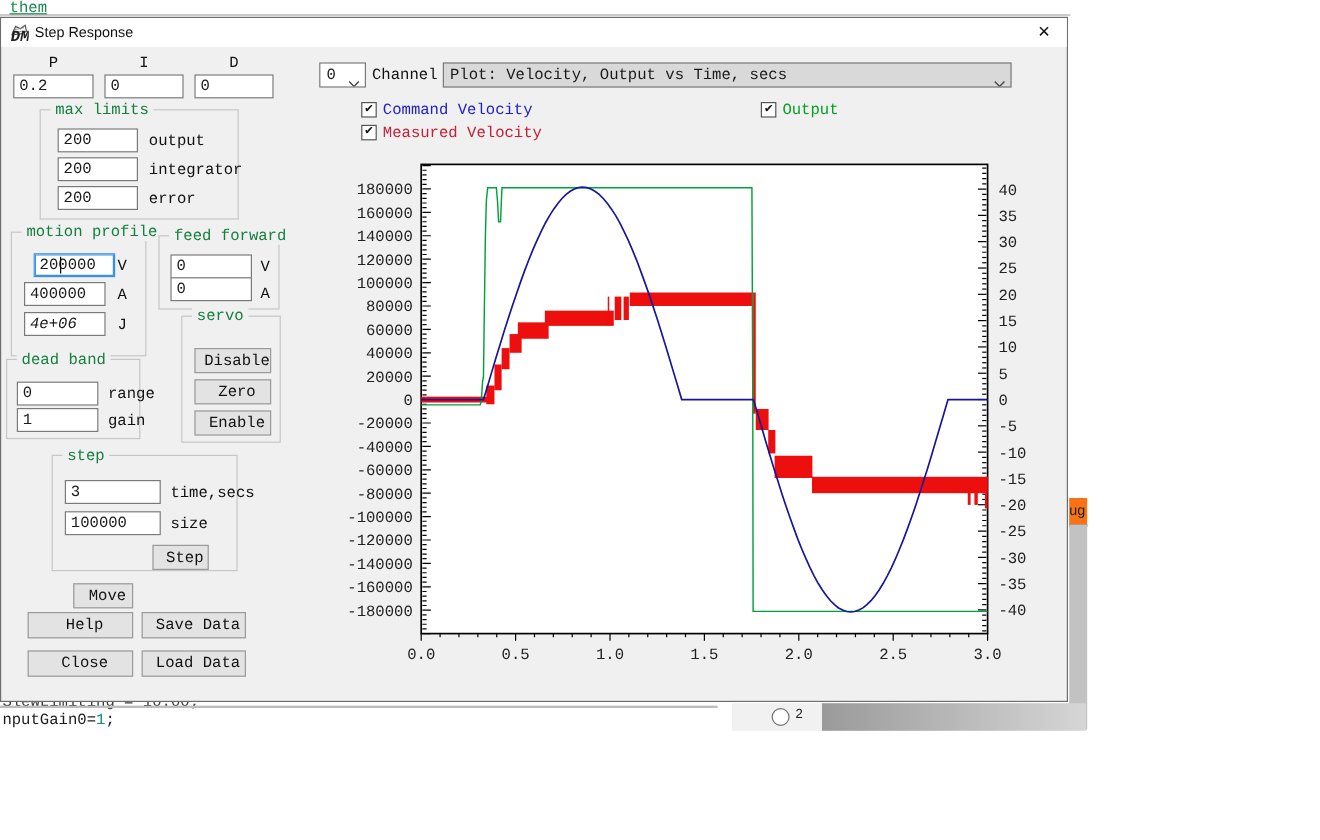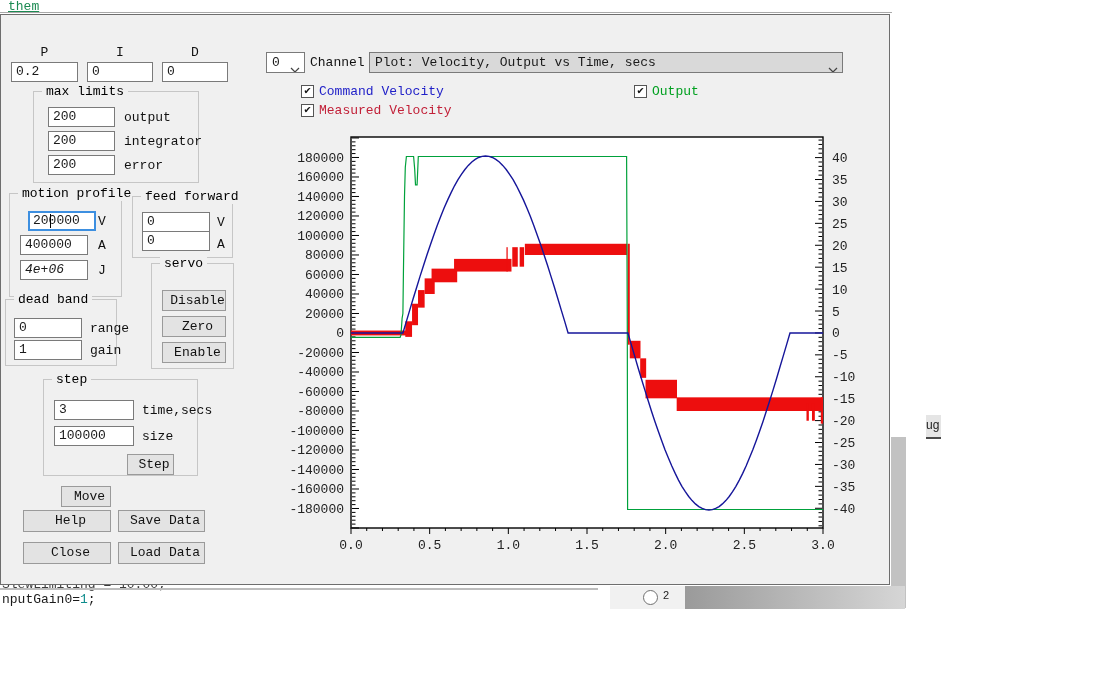--- a/index.html
+++ b/index.html
@@ -7,21 +7,21 @@
          font-family:"Liberation Mono","DejaVu Sans Mono",monospace;font-size:13px;color:#1a1a1a;}
   .abs{position:absolute;}
 
   
   .bg-topline{position:absolute;left:0;top:12px;width:892px;height:1px;background:#a9a9a9;}
   .them-link{position:absolute;left:8px;top:-1px;color:#1c8a52;text-decoration:underline;cursor:pointer;}
   .code1{position:absolute;left:2px;top:577px;color:#3c3c3c;white-space:nowrap;}
   .code-underline{position:absolute;left:0;top:588px;width:598px;height:2px;background:#bdbdbd;}
   .code2{position:absolute;left:2px;top:592px;white-space:nowrap;}
   .code2 .val{color:#0e8c8c;}
-  .frag-ug{position:absolute;left:926px;top:415px;width:15px;height:22px;background:#e5e5e5;
+  .frag-ug{position:absolute;left:891px;top:415px;width:15px;height:22px;background:#f97316;
            border-bottom:2px solid #4a4a4a;font-family:"Liberation Sans",sans-serif;font-size:12px;color:#222;
            line-height:20px;overflow:hidden;}
   .right-col{position:absolute;left:891px;top:437px;width:15px;height:171px;background:#c2c2c2;}
   .radio-panel{position:absolute;left:610px;top:586px;width:75px;height:23px;background:#f1f1f1;}
   .radio-circle{position:absolute;left:33px;top:4px;width:13px;height:13px;border:1px solid #707070;
                 border-radius:50%;background:#fff;}
   .radio-label{position:absolute;left:53px;top:3px;font-family:"Liberation Sans",sans-serif;font-size:11px;color:#222;}
   .bottom-band{position:absolute;left:685px;top:586px;width:220px;height:23px;
                background:linear-gradient(90deg,#9a9a9a,#d6d6d6);}
 
@@ -35,21 +35,21 @@
              font-family:"Liberation Sans",sans-serif;font-size:13px;color:#111;cursor:pointer;}
 
   .tb{position:absolute;background:#fff;border:1px solid #7a7a7a;box-sizing:border-box;
       padding-left:4px;line-height:17px;height:20px;overflow:hidden;white-space:nowrap;}
   .tb.focused{border:1px solid #3d8fe0;box-shadow:0 0 0 1px #3d8fe0 inset;}
   .caret{position:absolute;left:21px;top:2px;width:1px;height:14px;background:#000;}
   .lbl{position:absolute;white-space:nowrap;color:#111;}
   .btn{position:absolute;background:#e3e3e3;border:1px solid #9a9a9a;box-sizing:border-box;
        text-align:center;line-height:19px;height:21px;color:#111;cursor:pointer;padding-left:7px;}
   .group{position:absolute;border:1px solid #c6c6c6;box-sizing:border-box;}
-  .gtitle{position:absolute;top:-8px;left:8px;background:#f0f0f0;padding:0 4px;color:#000000;white-space:nowrap;}
+  .gtitle{position:absolute;top:-8px;left:8px;background:#f0f0f0;padding:0 4px;color:#15803d;white-space:nowrap;}
 
   .combo{position:absolute;box-sizing:border-box;border:1px solid #7a7a7a;background:#fff;height:21px;
          line-height:19px;padding-left:5px;cursor:pointer;overflow:hidden;white-space:nowrap;}
   .combo.gray{background:#d9d9d9;}
   .combo .chev{position:absolute;right:4px;top:7px;}
 
   .chk{position:absolute;cursor:pointer;}
   .chk .box{position:absolute;left:0;top:0;width:13px;height:13px;background:#fff;border:1px solid #555;
             box-sizing:border-box;text-align:center;line-height:11px;font-size:11px;color:#111;}
   .chk .clabel{position:absolute;left:18px;top:-1px;white-space:nowrap;}
@@ -67,20 +67,31 @@
   <div class="code2"><span>nputGain0=</span><span class="val">1</span><span>;</span></div>
   <div class="frag-ug">ug</div>
   <div class="right-col"></div>
   <div class="bottom-band"></div>
   <div class="radio-panel">
     <span class="radio-circle"></span>
     <span class="radio-label">2</span>
   </div>
 
   <div class="dialog">
+    <div class="titlebar">
+      <span class="title-icon">
+        <svg width="16" height="16" viewBox="0 0 16 16">
+          <path d="M2 10 L5 3 L9 5 L13 2 L14 7 L10 9 Z" fill="none" stroke="#555" stroke-width="1"></path>
+          <path d="M3 6 L12 4 M4 8 L11 7" stroke="#888" stroke-width="0.7"></path>
+          <text x="1" y="15" font-size="6" font-style="italic" font-weight="bold" fill="#222" font-family="Liberation Serif, serif">DM</text>
+        </svg>
+      </span>
+      <span class="title-text">Step Response</span>
+      <span class="close-btn">✕</span>
+    </div>
 
     <div class="lbl" style="left:10px;top:30px;width:67px;text-align:center;">P</div>
     <div class="lbl" style="left:86px;top:30px;width:66px;text-align:center;">I</div>
     <div class="lbl" style="left:161px;top:30px;width:66px;text-align:center;">D</div>
     <div class="tb" style="left:10px;top:47px;width:67px;">0.2</div>
     <div class="tb" style="left:86px;top:47px;width:66px;">0</div>
     <div class="tb" style="left:161px;top:47px;width:66px;">0</div>
 
     <div class="combo" style="left:265px;top:37px;width:39px;">
       <span>0</span>

